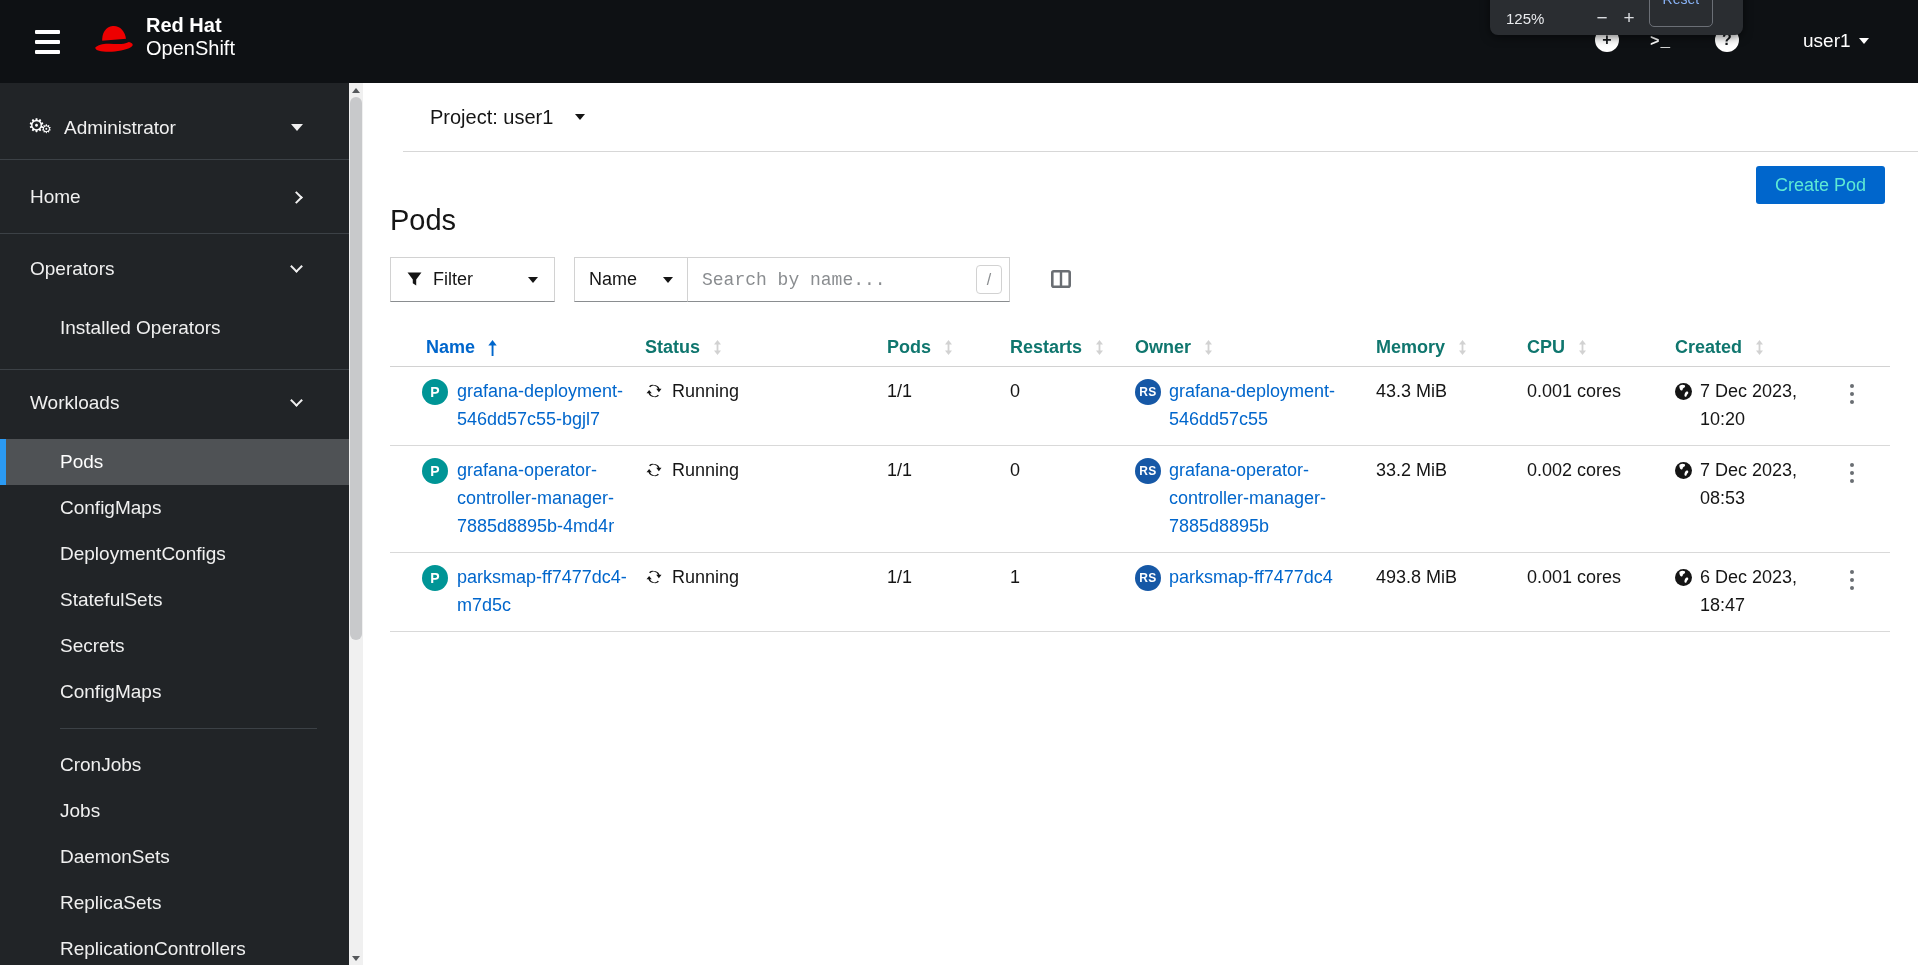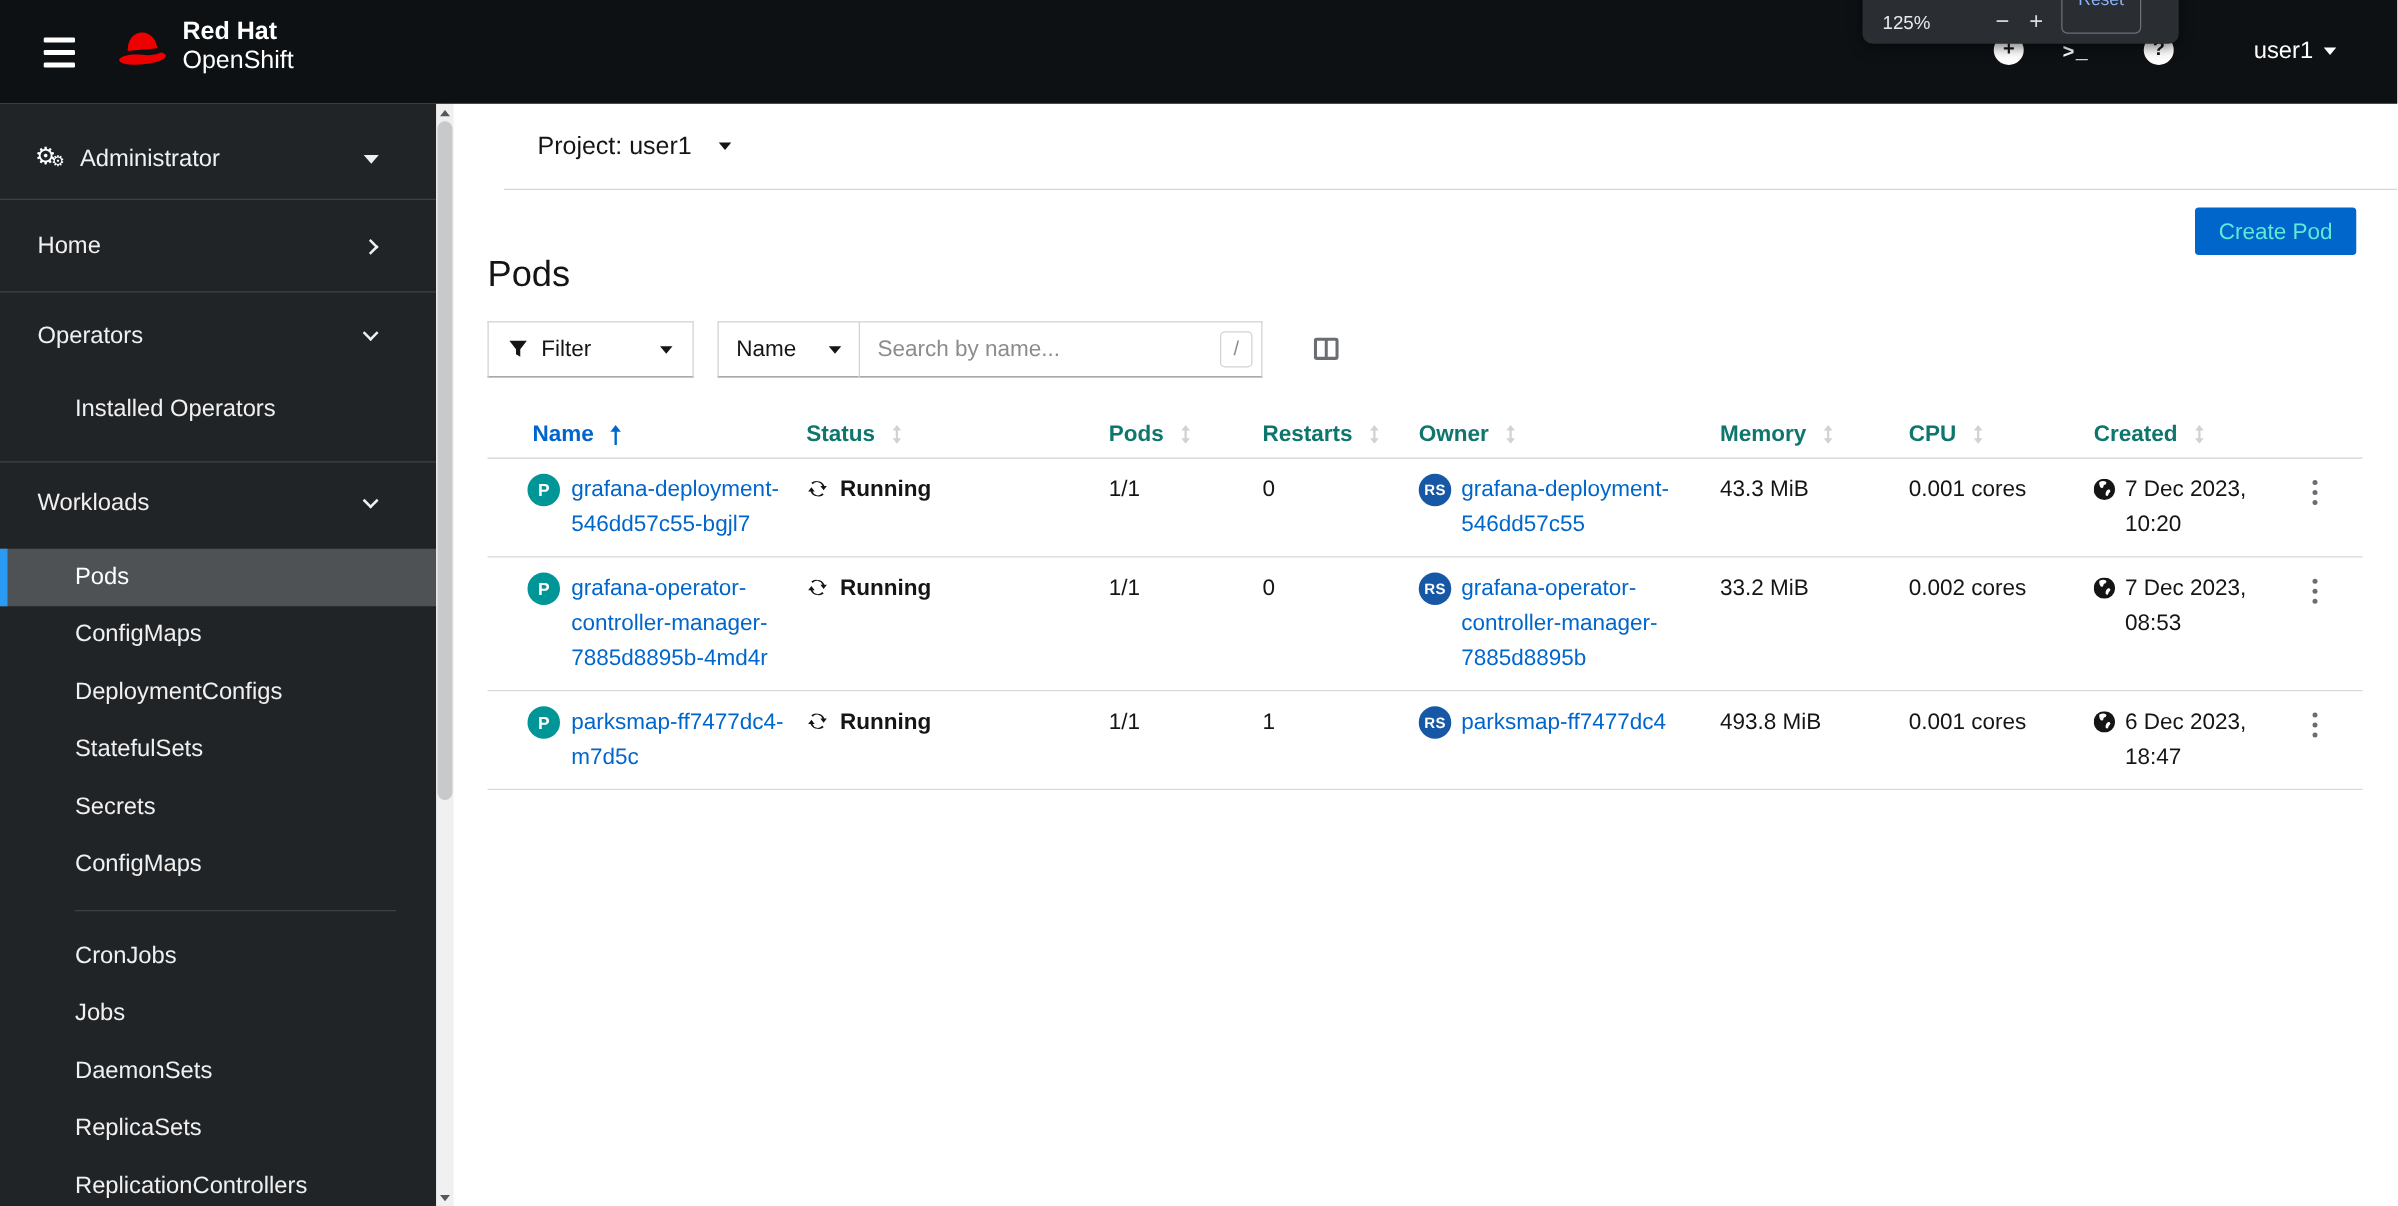--- a/index.html
+++ b/index.html
@@ -94,21 +94,21 @@
   .ctl { height:45px; background:#fff; border:1px solid #d2d2d2; border-bottom-color:#8a8d90;
     display:flex; align-items:center; font-size:18px; color:#151515; cursor:pointer; }
   .filter-toggle { width:165px; padding:0 16px; gap:11px; }
   .filter-toggle .caret { color:#151515; margin-left:auto; }
   .search-group { display:flex; margin-left:19px; }
   .attr-select { width:113px; padding:0 14px; gap:12px; border-right:none; }
   .attr-select .caret { color:#151515; margin-left:auto; }
   .search-wrap { position:relative; }
   .search-input { width:323px; height:45px; border:1px solid #d2d2d2; border-bottom-color:#8a8d90;
     font-size:18px; padding:0 28px 0 14px; color:#151515; outline:none;
-    font-family:Liberation Sans, sans-serif; }
+    font-family:Liberation Mono, monospace; }
   .search-input::placeholder { color:#8a8d90; opacity:1; }
   .kbd-hint { position:absolute; right:8px; top:8px; width:26px; height:29px; border:1px solid #d2d2d2;
     border-radius:4px; color:#8a8d90; font-size:16px; display:flex; align-items:center; justify-content:center; }
   .col-mgmt { margin-left:41px; margin-top:13px; background:none; border:none; cursor:pointer; line-height:0; }
 
   
   .pods-table { margin-top:27px; }
   .tgrid { display:grid; grid-template-columns:250px 242px 123px 125px 241px 151px 148px 160px auto; }
   .thead { border-bottom:1px solid #d2d2d2; }
   .th { display:flex; align-items:center; gap:13px; height:37px; font-size:18px; font-weight:700;
@@ -116,21 +116,21 @@
   .th.name { padding-left:36px; color:var(--link,#0066cc); }
   .trow { border-bottom:1px solid #d9d9d9; }
   .td { padding:10px 0 12px 5px; font-size:18px; line-height:28px; color:#151515; }
   .td.name-cell { display:flex; gap:9px; padding-left:32px; }
   .td.owner-cell { display:flex; gap:8px; }
   .res-badge { flex:none; width:26px; height:26px; margin-top:2px; border-radius:50%;
     color:#fff; font-weight:700; display:flex; align-items:center; justify-content:center; }
   .res-badge.pod { background:var(--pod_badge,#009596); font-size:14px; }
   .res-badge.rs  { background:var(--replicaset_badge,#1658a6); font-size:12px; letter-spacing:.3px; }
   .lines a, .lines div { color:var(--link,#0066cc); text-decoration:none; display:block; cursor:pointer; }
-  .td.status-cell { display:flex; gap:9px;font-weight:bold; }
+  .td.status-cell { display:flex; gap:9px; }
   .td.status-cell svg { margin-top:5px; flex:none; }
   .td.created-cell { display:flex; gap:8px; color:#151515; }
   .td.created-cell svg { margin-top:6px; flex:none; }
   .kebab { margin-left:12px; margin-top:12px; width:20px; height:30px; display:flex; flex-direction:column;
     align-items:center; justify-content:center; gap:3.5px; cursor:pointer; background:none; border:none; }
   .kebab i { width:4.5px; height:4.5px; border-radius:50%; background:#6a6e73; }
 </style>
 </head>
 <body>
 

